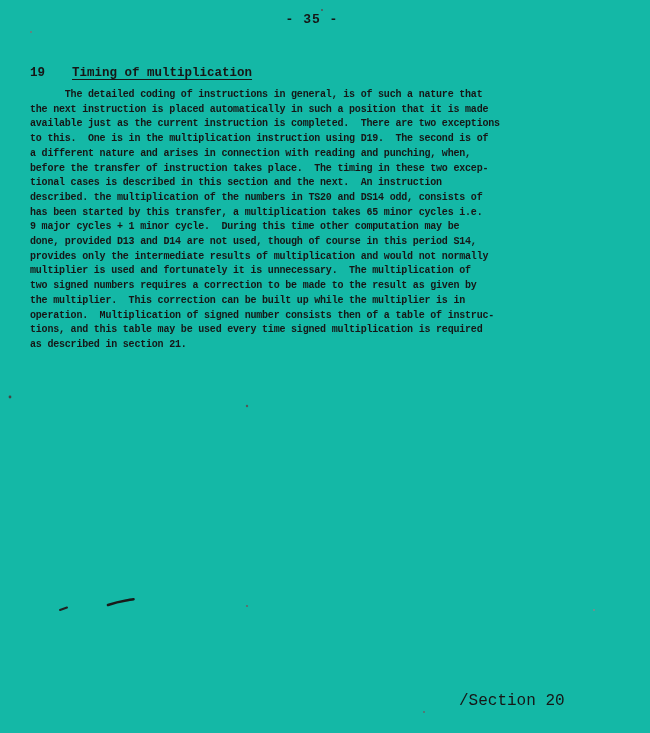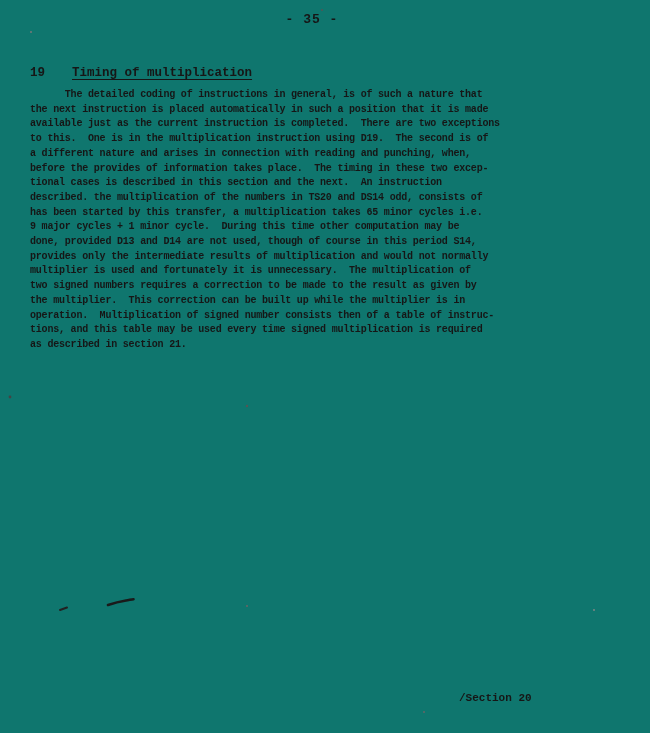--- a/index.html
+++ b/index.html
@@ -4,21 +4,21 @@
 <style>
   html, body {
     margin: 0;
     padding: 0;
     background: #e8e8e8;
   }
   .page {
     position: relative;
     width: 650px;
     height: 733px;
-    background: #0f766e;
+    background: #14b8a6;
     overflow: hidden;
     font-family: "Liberation Mono", "DejaVu Sans Mono", monospace;
     color: #161616;
   }
   .page-number {
     position: absolute;
     top: 12px;
     left: 0;
     width: 650px;
     text-align: center;
@@ -57,22 +57,22 @@
     line-height: 14.7px;
   }
   .body-text .line {
     white-space: pre;
     letter-spacing: -0.2px;
   }
   .footer-line {
     position: absolute;
     left: 459px;
     top: 692px;
-    font-size: 11px;
-    font-weight: 700;
+    font-size: 16px;
+    font-weight: 400;
     white-space: nowrap;
   }
   .marks-overlay {
     position: absolute;
     top: 0;
     left: 0;
     pointer-events: none;
   }
 </style>
 </head>
@@ -86,21 +86,21 @@
     <span class="section-number">19</span>
     <span class="section-title">Timing of multiplication</span>
   </div>
 
   <div class="body-text">
       <div class="line">      The detailed coding of instructions in general, is of such a nature that</div>
       <div class="line">the next instruction is placed automatically in such a position that it is made</div>
       <div class="line">available just as the current instruction is completed.  There are two exceptions</div>
       <div class="line">to this.  One is in the multiplication instruction using D19.  The second is of</div>
       <div class="line">a different nature and arises in connection with reading and punching, when,</div>
-      <div class="line">before the provides of information takes place.  The timing in these two excep-</div>
+      <div class="line">before the transfer of instruction takes place.  The timing in these two excep-</div>
       <div class="line">tional cases is described in this section and the next.  An instruction</div>
       <div class="line">described. the multiplication of the numbers in TS20 and DS14 odd, consists of</div>
       <div class="line">has been started by this transfer, a multiplication takes 65 minor cycles i.e.</div>
       <div class="line">9 major cycles + 1 minor cycle.  During this time other computation may be</div>
       <div class="line">done, provided D13 and D14 are not used, though of course in this period S14,</div>
       <div class="line">provides only the intermediate results of multiplication and would not normally</div>
       <div class="line">multiplier is used and fortunately it is unnecessary.  The multiplication of</div>
       <div class="line">two signed numbers requires a correction to be made to the result as given by</div>
       <div class="line">the multiplier.  This correction can be built up while the multiplier is in</div>
       <div class="line">operation.  Multiplication of signed number consists then of a table of instruc-</div>

